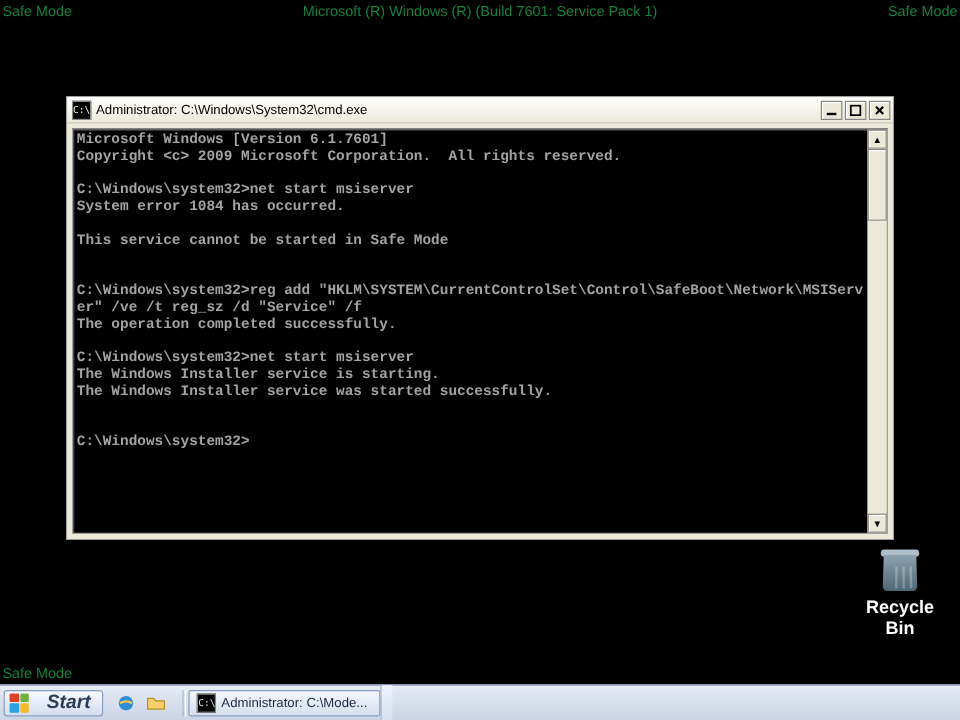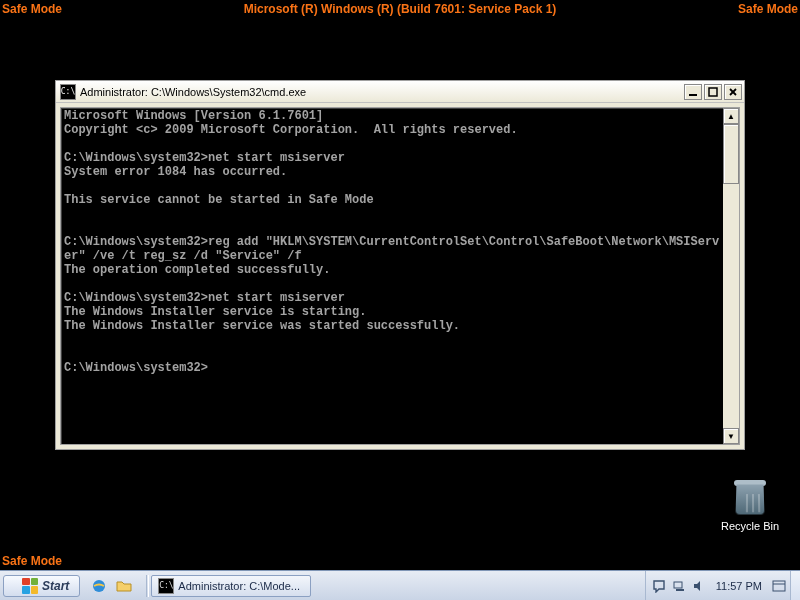--- a/index.html
+++ b/index.html
@@ -6,23 +6,22 @@
 body {
   width: 800px; height: 600px;
   background: #000;
   font-family: "Tahoma", "Segoe UI", sans-serif;
   font-size: 11px;
   overflow: hidden;
   position: relative;
 }
 .safe-corner {
   position: absolute;
-  color: #f97316;
+  color: #15803d;
   font-size: 12px;
-  font-weight: bold;
 }
 .safe-tl { top: 2px; left: 2px; }
 .safe-tr { top: 2px; right: 2px; }
 .safe-bl { bottom: 32px; left: 2px; }
 .safe-bc { top: 2px; left: 50%; transform: translateX(-50%); }
 
 
 .cmd-window {
   position: absolute;
   left: 55px; top: 80px;
@@ -108,35 +107,35 @@
   background: linear-gradient(#8ea2b0,#4e6876);
   border-radius: 0 0 4px 4px;
   transform: perspective(50px) rotateX(6deg);
 }
 .bin-lid {
   position:absolute; left:4px; top:6px; width:32px; height:6px;
   background:#aebec9; border-radius:3px;
 }
 .bin-strip {position:absolute; top:10px; bottom:2px; width:2px; background:rgba(255,255,255,.25);}
 .bin-strip.s1{left:10px;} .bin-strip.s2{left:16px;} .bin-strip.s3{left:22px;}
-.recycle-bin .label { color:#fff; font-size:11px;}
+.recycle-bin .label { color:#fff; font-size:15px;font-weight:bold;}
 
 
 .taskbar {
   position:absolute; left:0; right:0; bottom:0; height:30px;
   background: linear-gradient(#e7ecf4,#c9d4e6);
   border-top:1px solid #8096b6;
   display:flex; align-items:center;
 }
 .start-btn {
-  height:22px; margin:0 3px; padding:0 10px 0 18px;
+  height:22px; margin:0 3px; padding:0 10px 0 4px;
   background: linear-gradient(#f7faff,#d3ddee);
   border:1px solid #8ba0c2; border-radius:3px;
-  display:flex; align-items:center; gap:4px;
-  font-size:12px; font-weight:bold; font-style:italic; color:#2b3c5a;
+  display:flex; align-items:center; gap:15px;
+  font-size:16px; font-weight:bold; font-style:italic; color:#2b3c5a;
 }
 .win-logo {
   width:16px; height:16px; display:grid; grid-template-columns:1fr 1fr; grid-template-rows:1fr 1fr; gap:1px;
 }
 .win-logo span{border-radius:1px;}
 .wl-r{background:#e04129;} .wl-g{background:#71b03a;}
 .wl-b{background:#27a2e2;} .wl-y{background:#f3b92b;}
 .ql { display:flex; align-items:center; gap:1px; padding:0 4px; margin-right: 4px;}
 .ql .qbtn {
   width:24px; height:22px;
@@ -257,39 +256,14 @@
       <svg width="16" height="16">
           <path d="M1 4h5l2 2h7v7H1z" fill="#f5cf6a" stroke="#b78f27"></path>
         </svg>
     </div>
   </div>
   <div class="sep"></div>
   <div class="task-btn">
     <span class="ticon">C:\</span>
     <span>Administrator: C:\Mode...</span>
   </div>
-  <div class="tray">
-    <span class="tic">
-      <svg width="14" height="14">
-          <path d="M2 2h10v8H7l-3 3V10H2z" fill="none" stroke="#3b516f" stroke-width="1.4"></path>
-        </svg>
-    </span>
-    <span class="tic">
-      <svg width="14" height="14">
-          <rect x="2" y="3" width="8" height="6" fill="none" stroke="#3b516f"></rect>
-          <rect x="4" y="10" width="8" height="2" fill="#3b516f"></rect>
-        </svg>
-    </span>
-    <span class="tic">
-      <svg width="14" height="14">
-          <path d="M2 5h3l3-3v10l-3-3H2z" fill="#3b516f"></path>
-        </svg>
-    </span>
-    <span class="clock">11:57 PM</span>
-    <span class="tic">
-      <svg width="14" height="14">
-          <rect x="1" y="2" width="12" height="10" fill="none" stroke="#3b516f"></rect>
-          <line x1="1" y1="5" x2="13" y2="5" stroke="#3b516f"></line>
-        </svg>
-    </span>
-  </div>
   <div class="show-desktop"></div>
 </div>
 
 </body></html>

